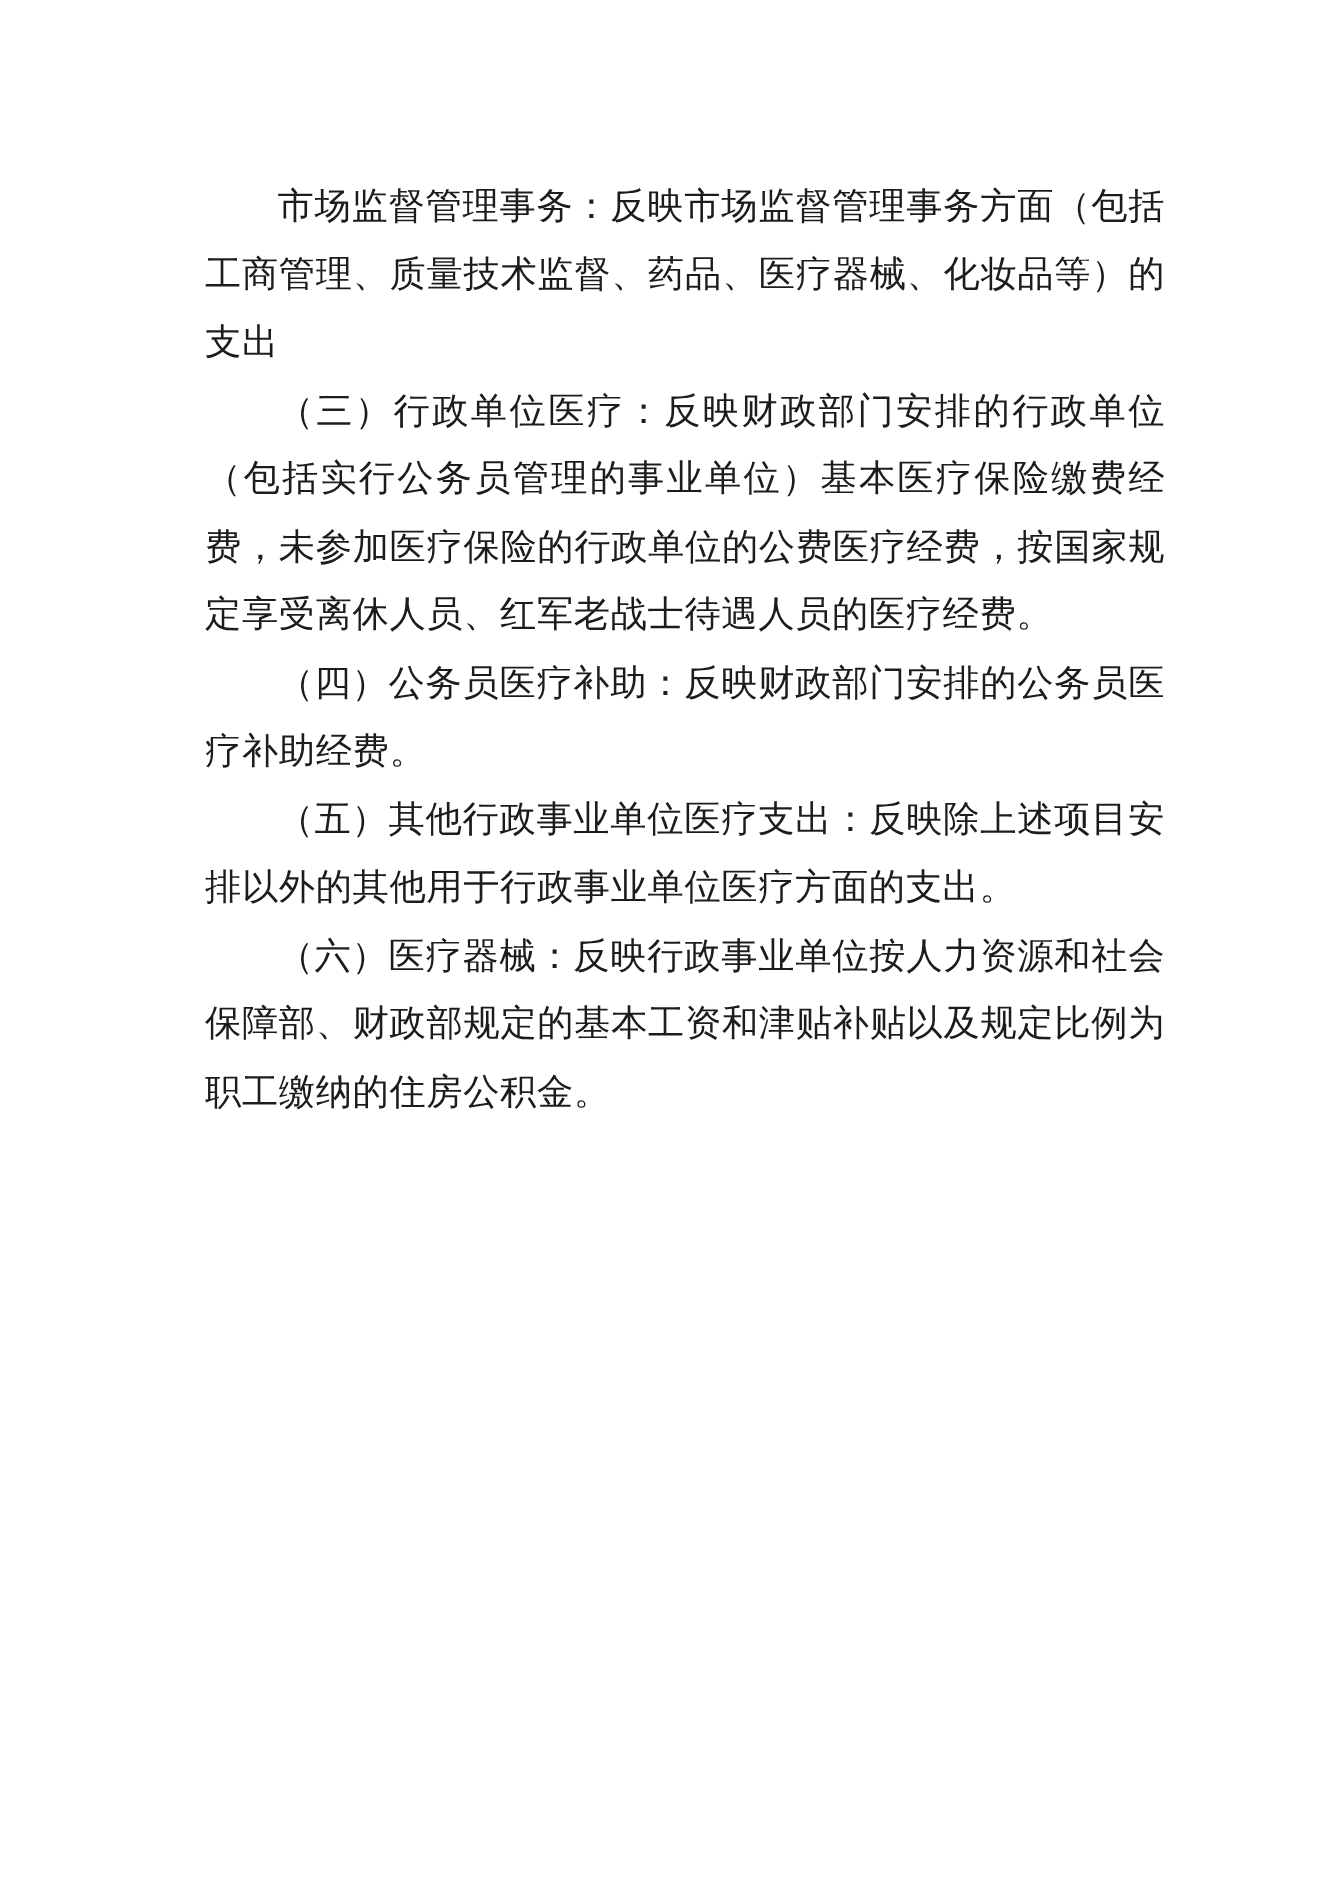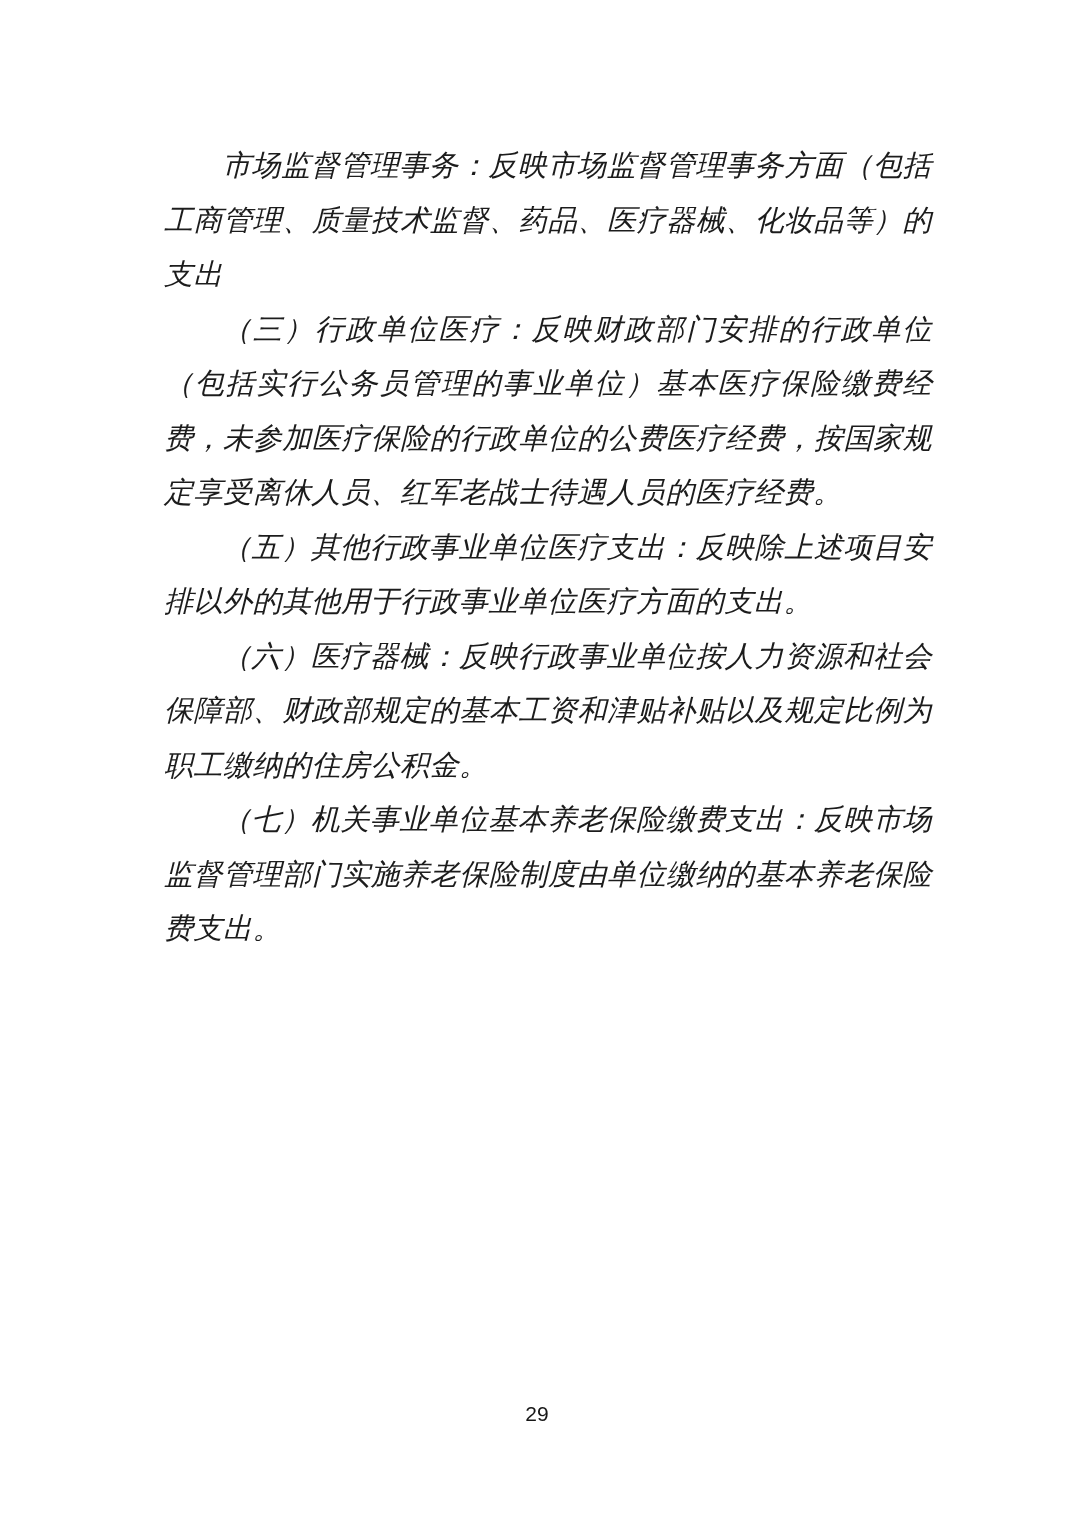--- a/index.html
+++ b/index.html
@@ -26,38 +26,36 @@
     text-align: justify;
     text-justify: inter-character;
     letter-spacing: 0.5px;
   }
   .content p.para {
     margin: 0;
     padding: 0;
     text-indent: 2em;
     word-break: normal;
     overflow-wrap: break-word;
-    font-style: italic;
   }
   .page-number {
     position: absolute;
     top: 1402px;
     left: 0;
     width: 100%;
     text-align: center;
     font-family: "Liberation Sans", "DejaVu Sans", sans-serif;
     font-size: 21px;
     color: #161616;
   }
 </style>
 </head>
 <body>
 
 <div class="page">
   <div class="content">
       <p class="para">市场监督管理事务：反映市场监督管理事务方面（包括工商管理、质量技术监督、药品、医疗器械、化妆品等）的支出</p>
       <p class="para">（三）行政单位医疗：反映财政部门安排的行政单位（包括实行公务员管理的事业单位）基本医疗保险缴费经费，未参加医疗保险的行政单位的公费医疗经费，按国家规定享受离休人员、红军老战士待遇人员的医疗经费。</p>
+      <p class="para">（四）公务员医疗补助：反映财政部门安排的公务员医疗补助经费。</p>
       <p class="para">（五）其他行政事业单位医疗支出：反映除上述项目安排以外的其他用于行政事业单位医疗方面的支出。</p>
       <p class="para">（六）医疗器械：反映行政事业单位按人力资源和社会保障部、财政部规定的基本工资和津贴补贴以及规定比例为职工缴纳的住房公积金。</p>
-      <p class="para">（七）机关事业单位基本养老保险缴费支出：反映市场监督管理部门实施养老保险制度由单位缴纳的基本养老保险费支出。</p>
     </div>
-  <div class="page-number">29</div>
 </div>
 
 </body></html>

